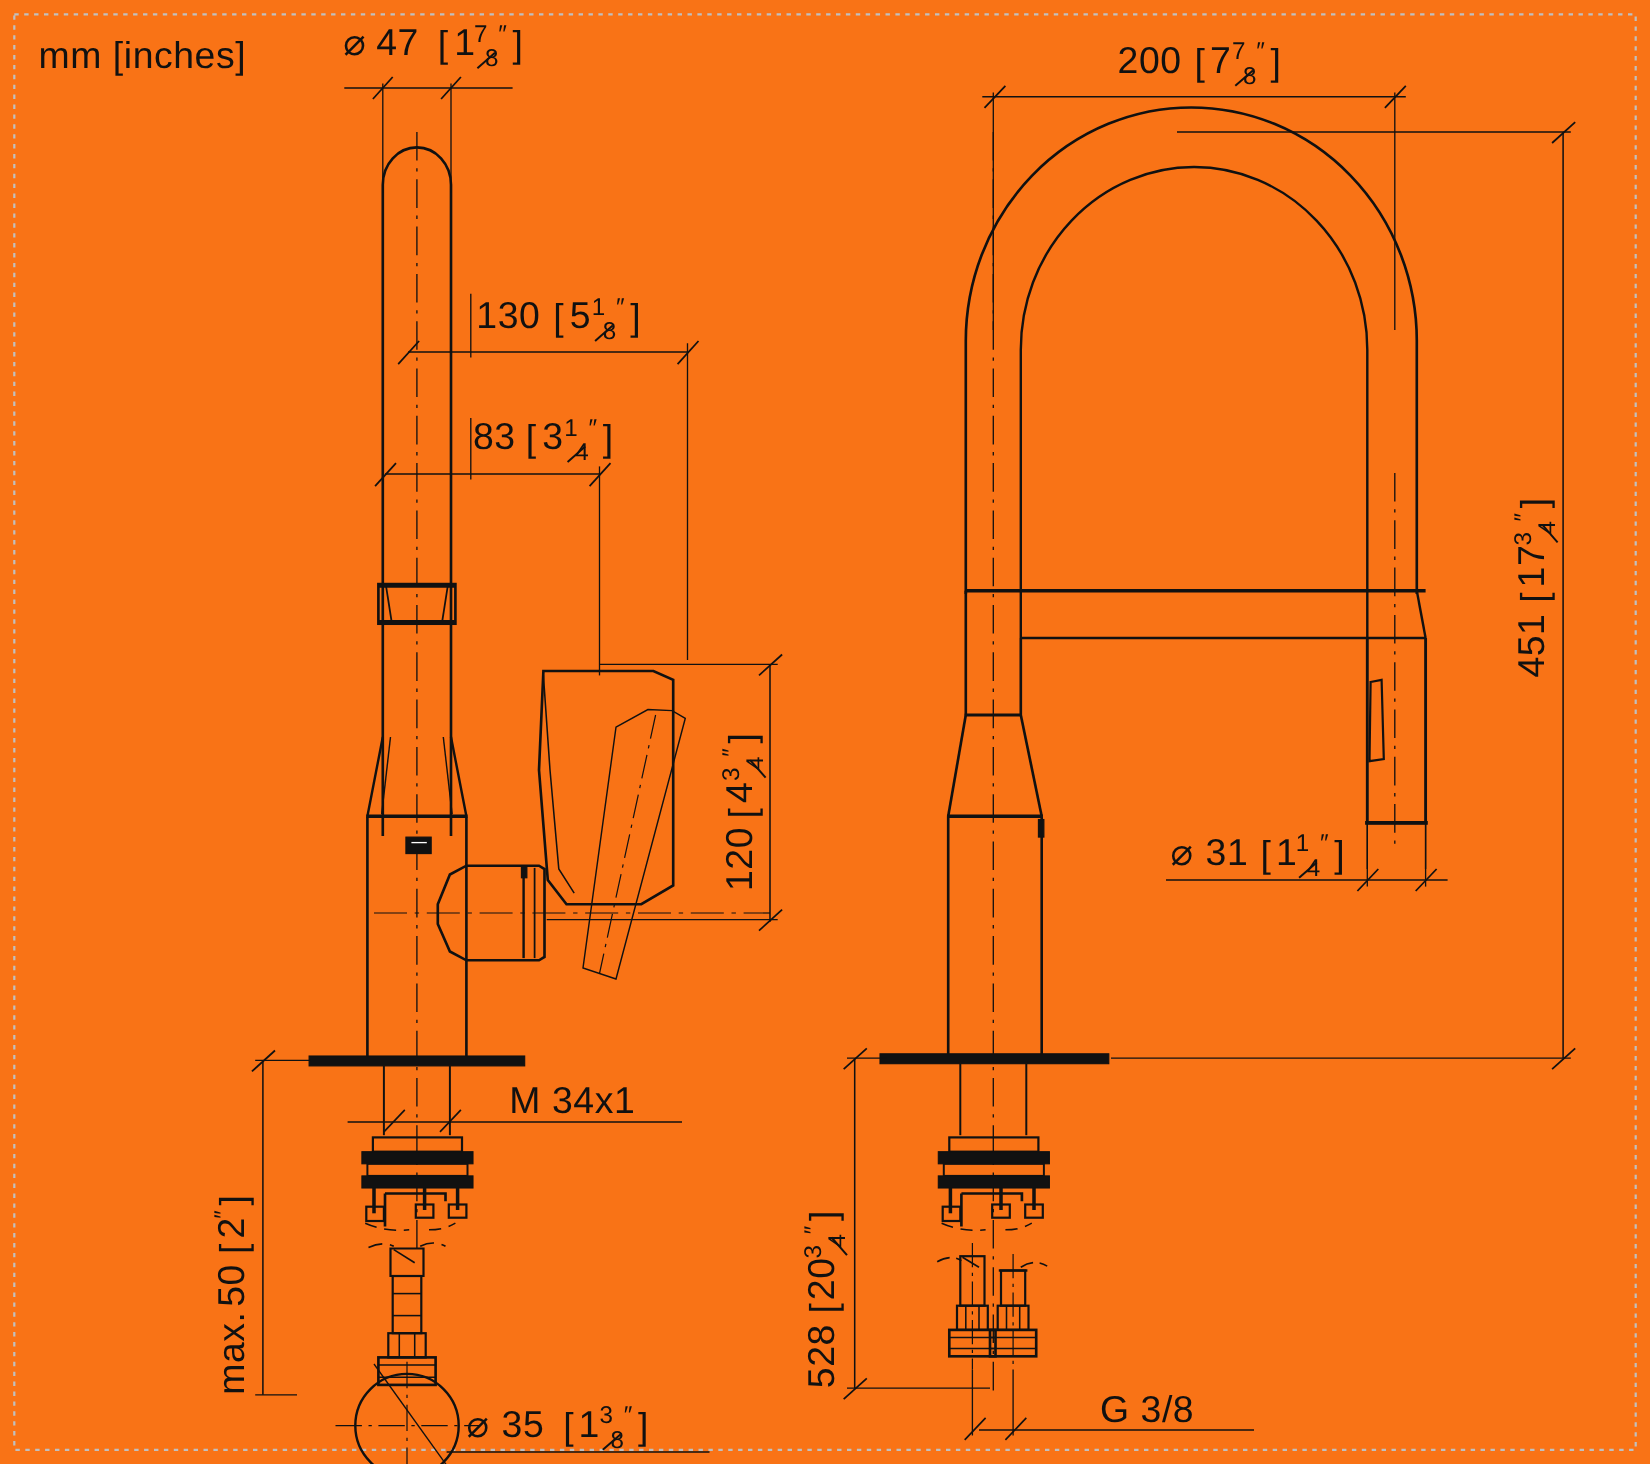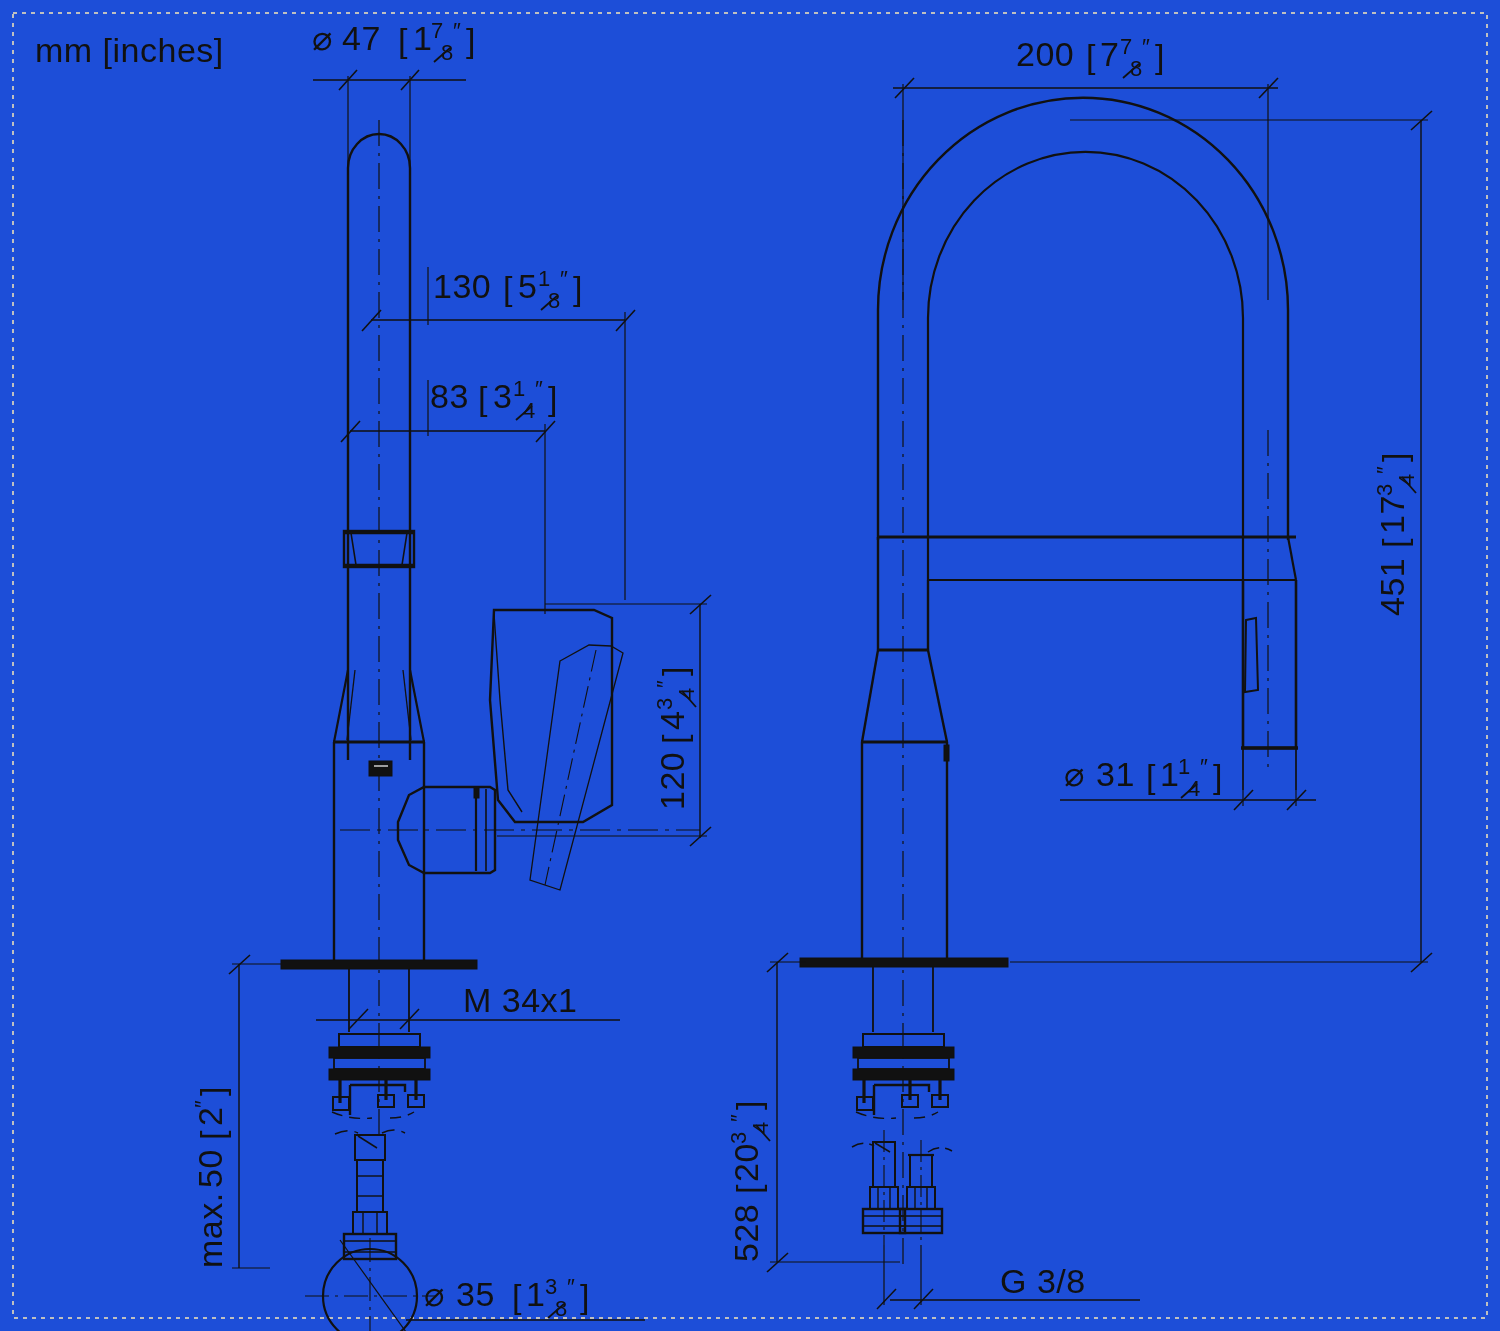--- a/index.html
+++ b/index.html
@@ -8,21 +8,21 @@
     padding: 0;
     background: #ffffff;
   }
   body {
     font-family: "Liberation Sans", sans-serif;
   }
   #sheet {
     position: relative;
     width: 1500px;
     height: 1331px;
-    background: #1d4ed8;
+    background: #f97316;
     overflow: hidden;
   }
   #sheet svg {
     position: absolute;
     left: 0;
     top: 0;
   }
   .lbl {
     font-family: "Liberation Sans", sans-serif;
     font-size: 34px;

